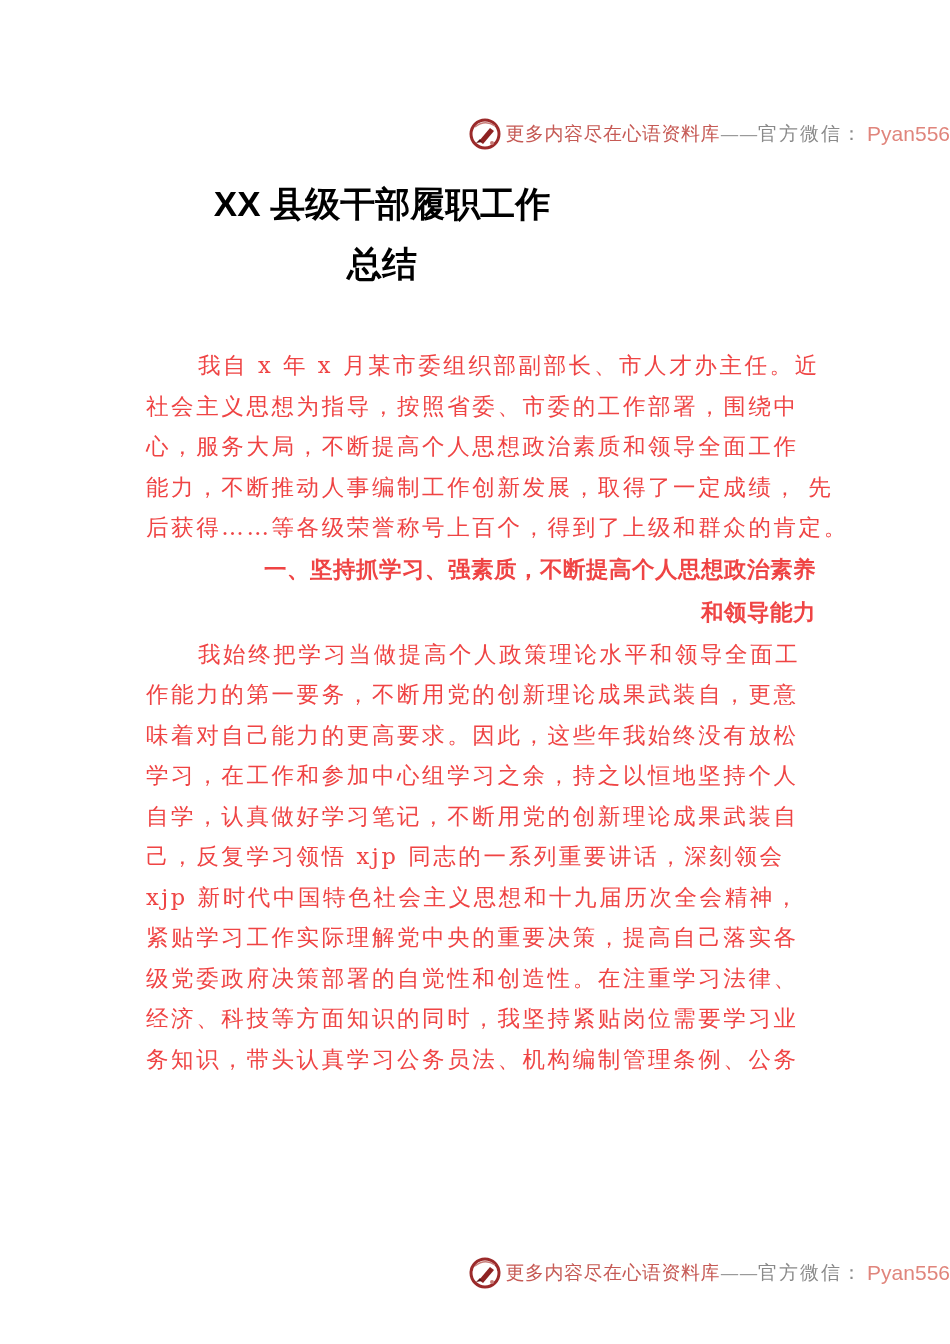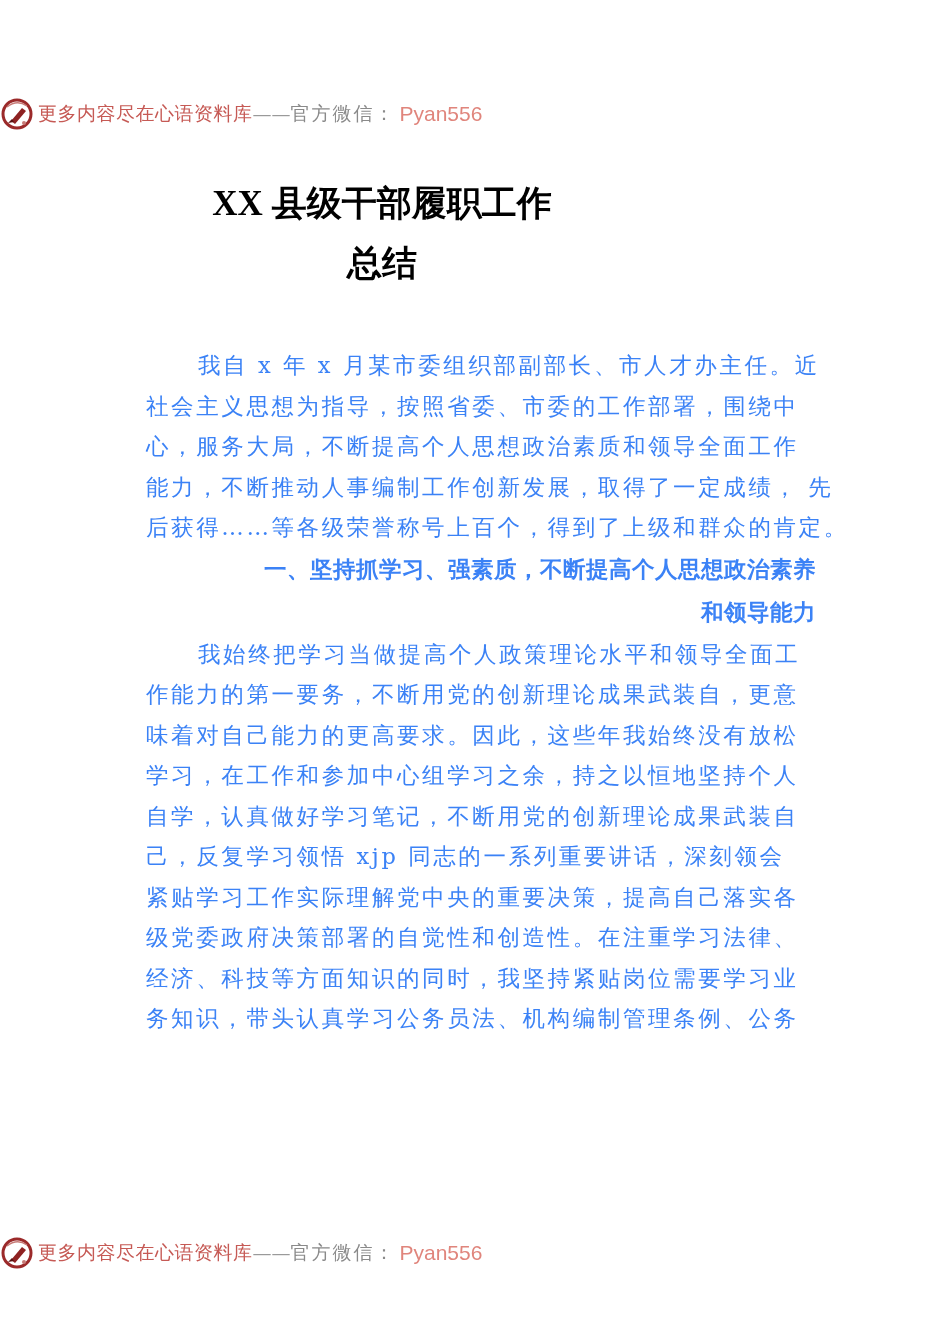--- a/index.html
+++ b/index.html
@@ -1,35 +1,35 @@
 <!DOCTYPE html>
 <html><head>
 <meta charset="utf-8">
 <style>
   html, body { margin: 0; padding: 0; background: #ffffff; }
   body { width: 950px; height: 1344px; position: relative; overflow: hidden; font-family: "DejaVu Serif", serif; color: #000; }
-  .banner { position: absolute; left: 0; width: 950px; height: 40px; display: flex; justify-content: flex-start; align-items: center; }
+  .banner { position: absolute; left: 0; width: 950px; height: 40px; display: flex; justify-content: flex-end; align-items: center; margin-top: 20px; }
   .banner-top { top: 94px; }
   .banner-bottom { top: 1233px; }
   .banner-inner { display: flex; align-items: center; }
   .logo { width: 34px; height: 34px; margin-right: 4px; }
   .banner-text { font-family: "DejaVu Serif", serif; font-size: 19px; color: #c65a55; letter-spacing: 0.5px; }
   .banner-dash { color: #9a9a9a; font-size: 19px; }
   .banner-label { font-family: "DejaVu Serif", serif; font-size: 19px; color: #8a8a8a; letter-spacing: 2px; }
   .banner-id { font-family: "Liberation Sans", sans-serif; font-size: 21px; color: #e0857c; margin-left: 4px; }
 
-  .title { position: absolute; left: 0; width: 764px; text-align: center; font-family: Liberation Serif, serif; font-weight: bold; font-size: 35px; color: #000; line-height: 1; }
+  .title { position: absolute; left: 0; width: 764px; text-align: center; font-family: Liberation Sans, sans-serif; font-weight: bold; font-size: 35px; color: #000; line-height: 1; }
   .title-1 { top: 186px; }
   .title-2 { top: 246px; }
 
   .source { position: absolute; left: 136px; width: 720px; top: 292px; font-family: "Liberation Mono", "DejaVu Sans Mono", monospace; font-size: 22px; line-height: 28px; color: #111; letter-spacing: 0px; }
   .source div { white-space: nowrap; }
 
   .body { position: absolute; left: 146px; width: 670px; top: 345px; }
-  .line { height: 40.5px; line-height: 40.5px; font-size: 22.5px; white-space: nowrap; letter-spacing: 2.6px; color: #3b82f6; }
+  .line { height: 40.5px; line-height: 40.5px; font-size: 22.5px; white-space: nowrap; letter-spacing: 2.6px; color: #ef4444; }
   .indent { padding-left: 52px; }
   .heading { font-family: "Liberation Sans", "DejaVu Sans", sans-serif; font-weight: bold; font-size: 22.5px; letter-spacing: 0.5px; height: 43px; line-height: 43px; text-align: right; }
 </style>
 </head>
 <body>
 
 <div class="banner banner-top">
   <div class="banner-inner">
     <svg class="logo" viewBox="0 0 34 34">
       <circle cx="17" cy="17" r="14" fill="none" stroke="#9b2a2a" stroke-width="3"></circle>
@@ -58,20 +58,21 @@
   <div class="line">能力，不断推动人事编制工作创新发展，取得了一定成绩， 先</div>
   <div class="line">后获得……等各级荣誉称号上百个，得到了上级和群众的肯定。</div>
   <div class="line heading indent">一、坚持抓学习、强素质，不断提高个人思想政治素养</div>
   <div class="line heading">和领导能力</div>
   <div class="line indent">我始终把学习当做提高个人政策理论水平和领导全面工</div>
   <div class="line">作能力的第一要务，不断用党的创新理论成果武装自，更意</div>
   <div class="line">味着对自己能力的更高要求。因此，这些年我始终没有放松</div>
   <div class="line">学习，在工作和参加中心组学习之余，持之以恒地坚持个人</div>
   <div class="line">自学，认真做好学习笔记，不断用党的创新理论成果武装自</div>
   <div class="line">己，反复学习领悟 xjp 同志的一系列重要讲话，深刻领会</div>
+  <div class="line">xjp 新时代中国特色社会主义思想和十九届历次全会精神，</div>
   <div class="line">紧贴学习工作实际理解党中央的重要决策，提高自己落实各</div>
   <div class="line">级党委政府决策部署的自觉性和创造性。在注重学习法律、</div>
   <div class="line">经济、科技等方面知识的同时，我坚持紧贴岗位需要学习业</div>
   <div class="line">务知识，带头认真学习公务员法、机构编制管理条例、公务</div>
 </div>
 
 <div class="banner banner-bottom">
   <div class="banner-inner">
     <svg class="logo" viewBox="0 0 34 34">
       <circle cx="17" cy="17" r="14" fill="none" stroke="#9b2a2a" stroke-width="3"></circle>

